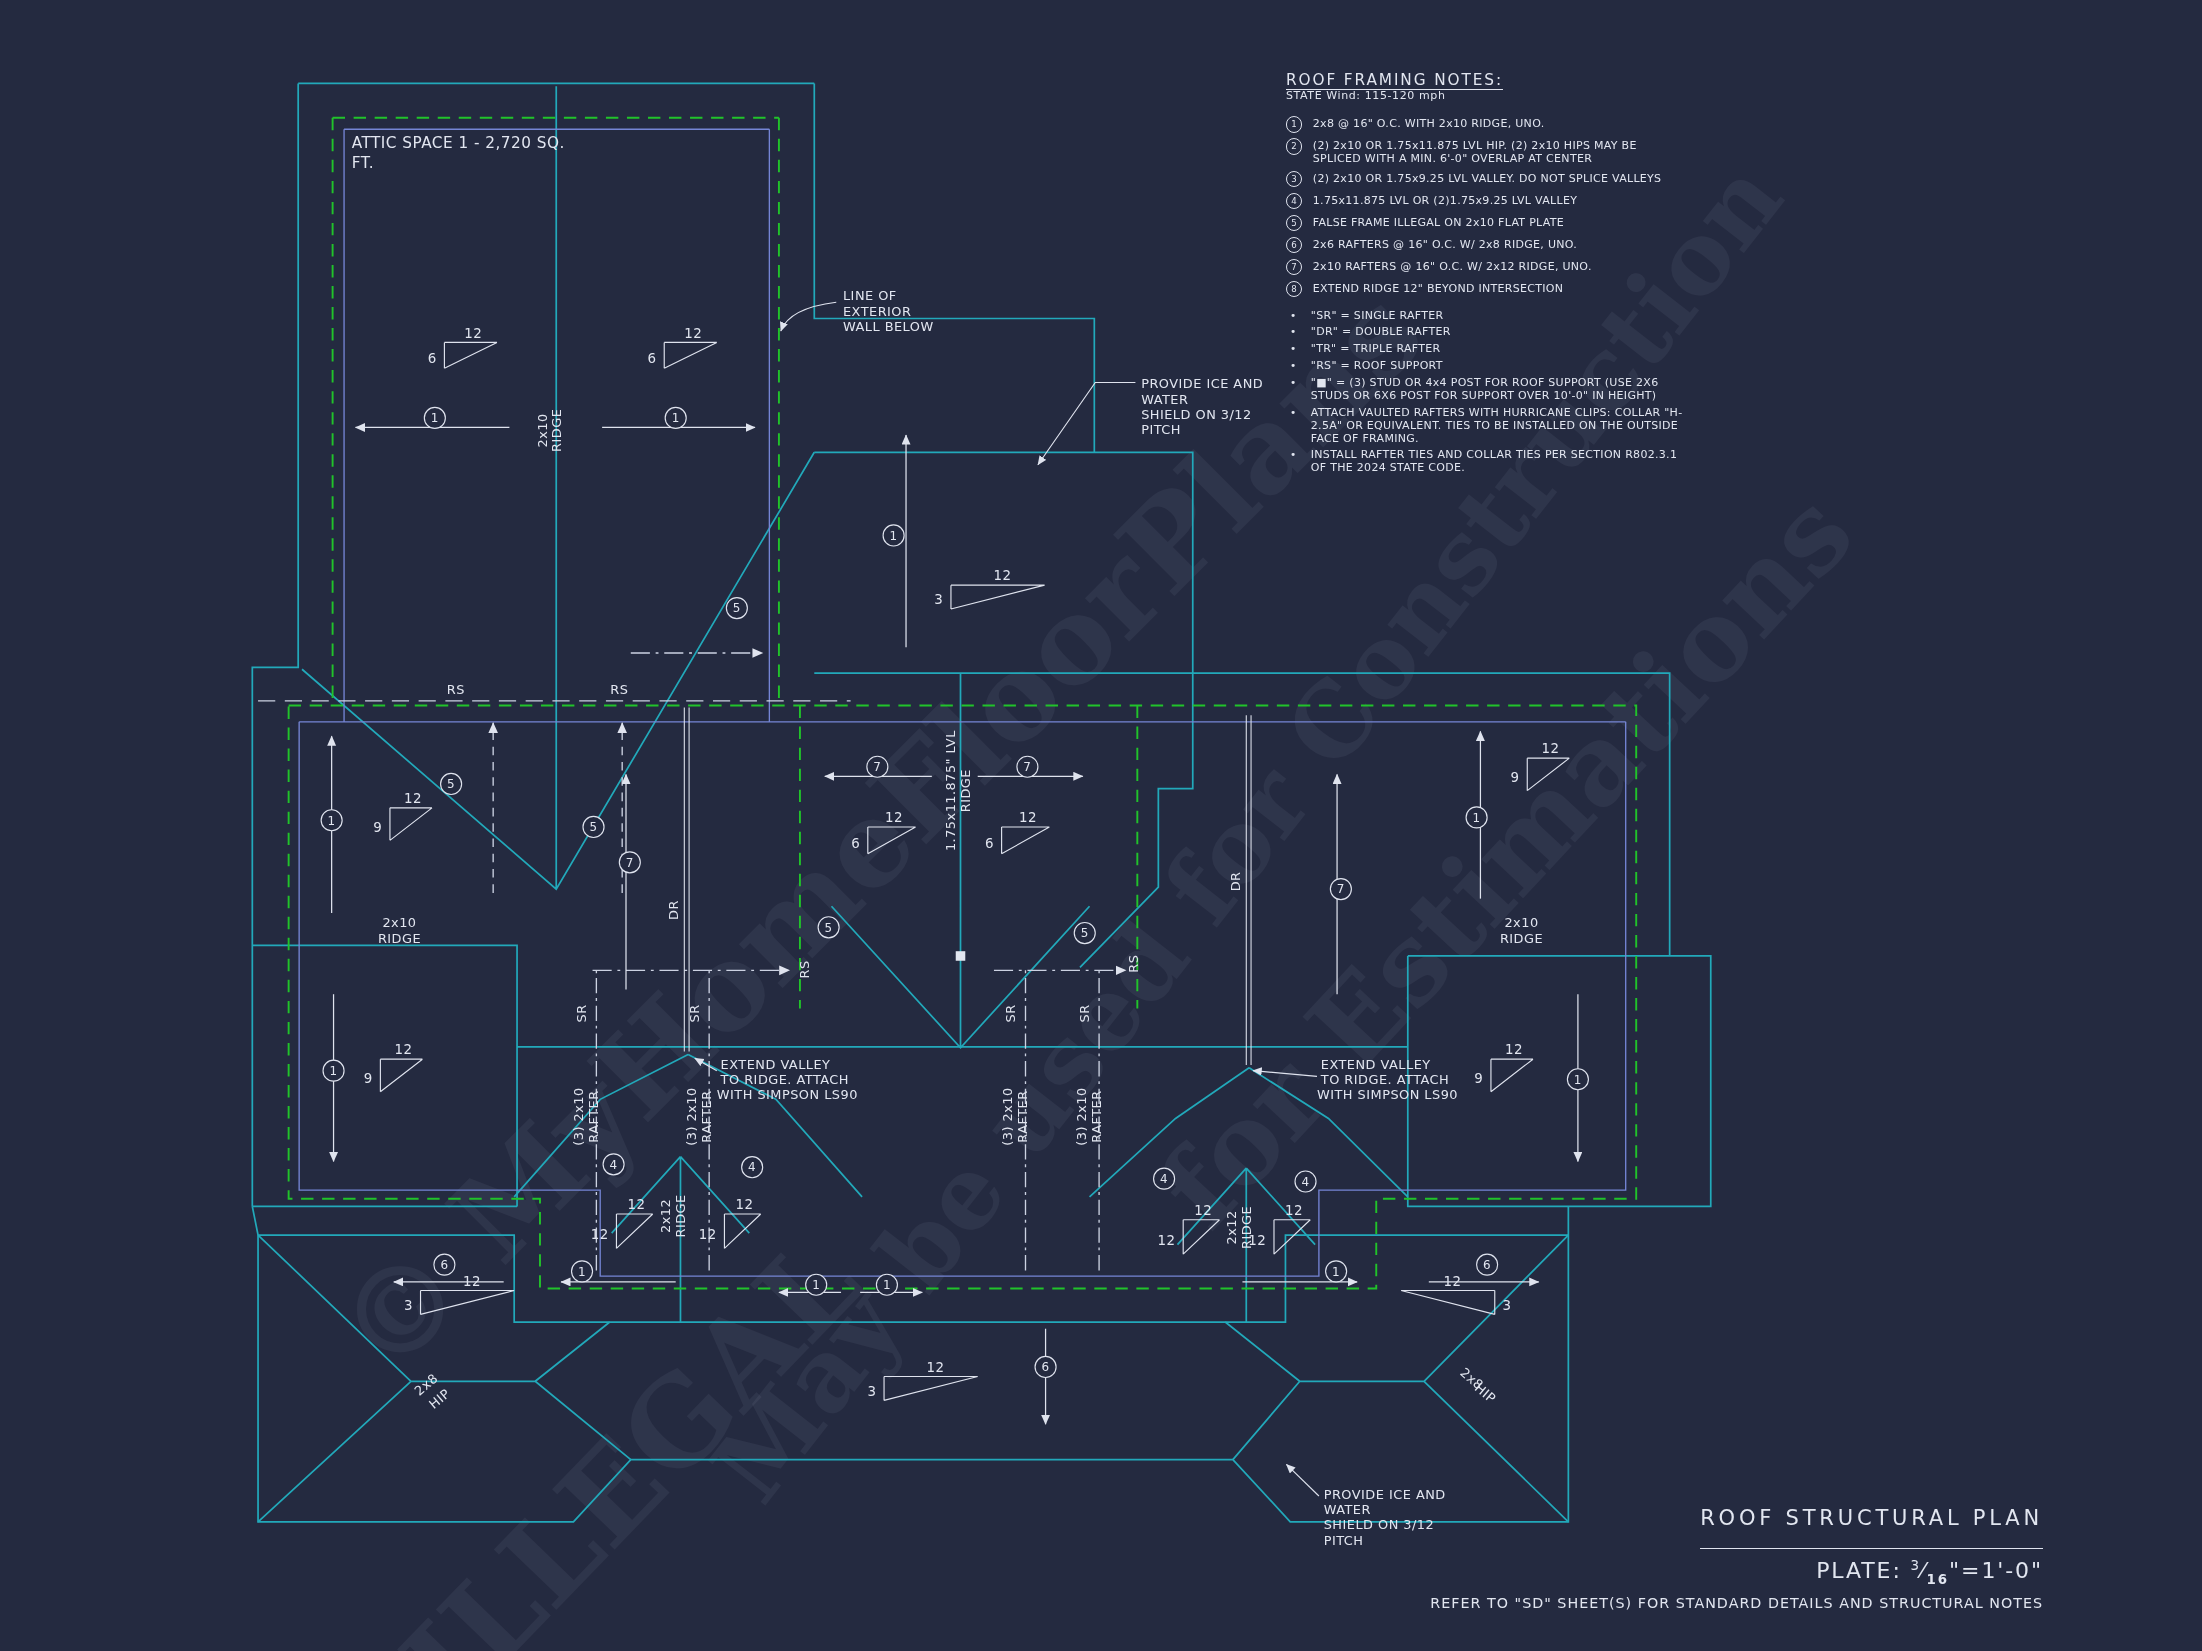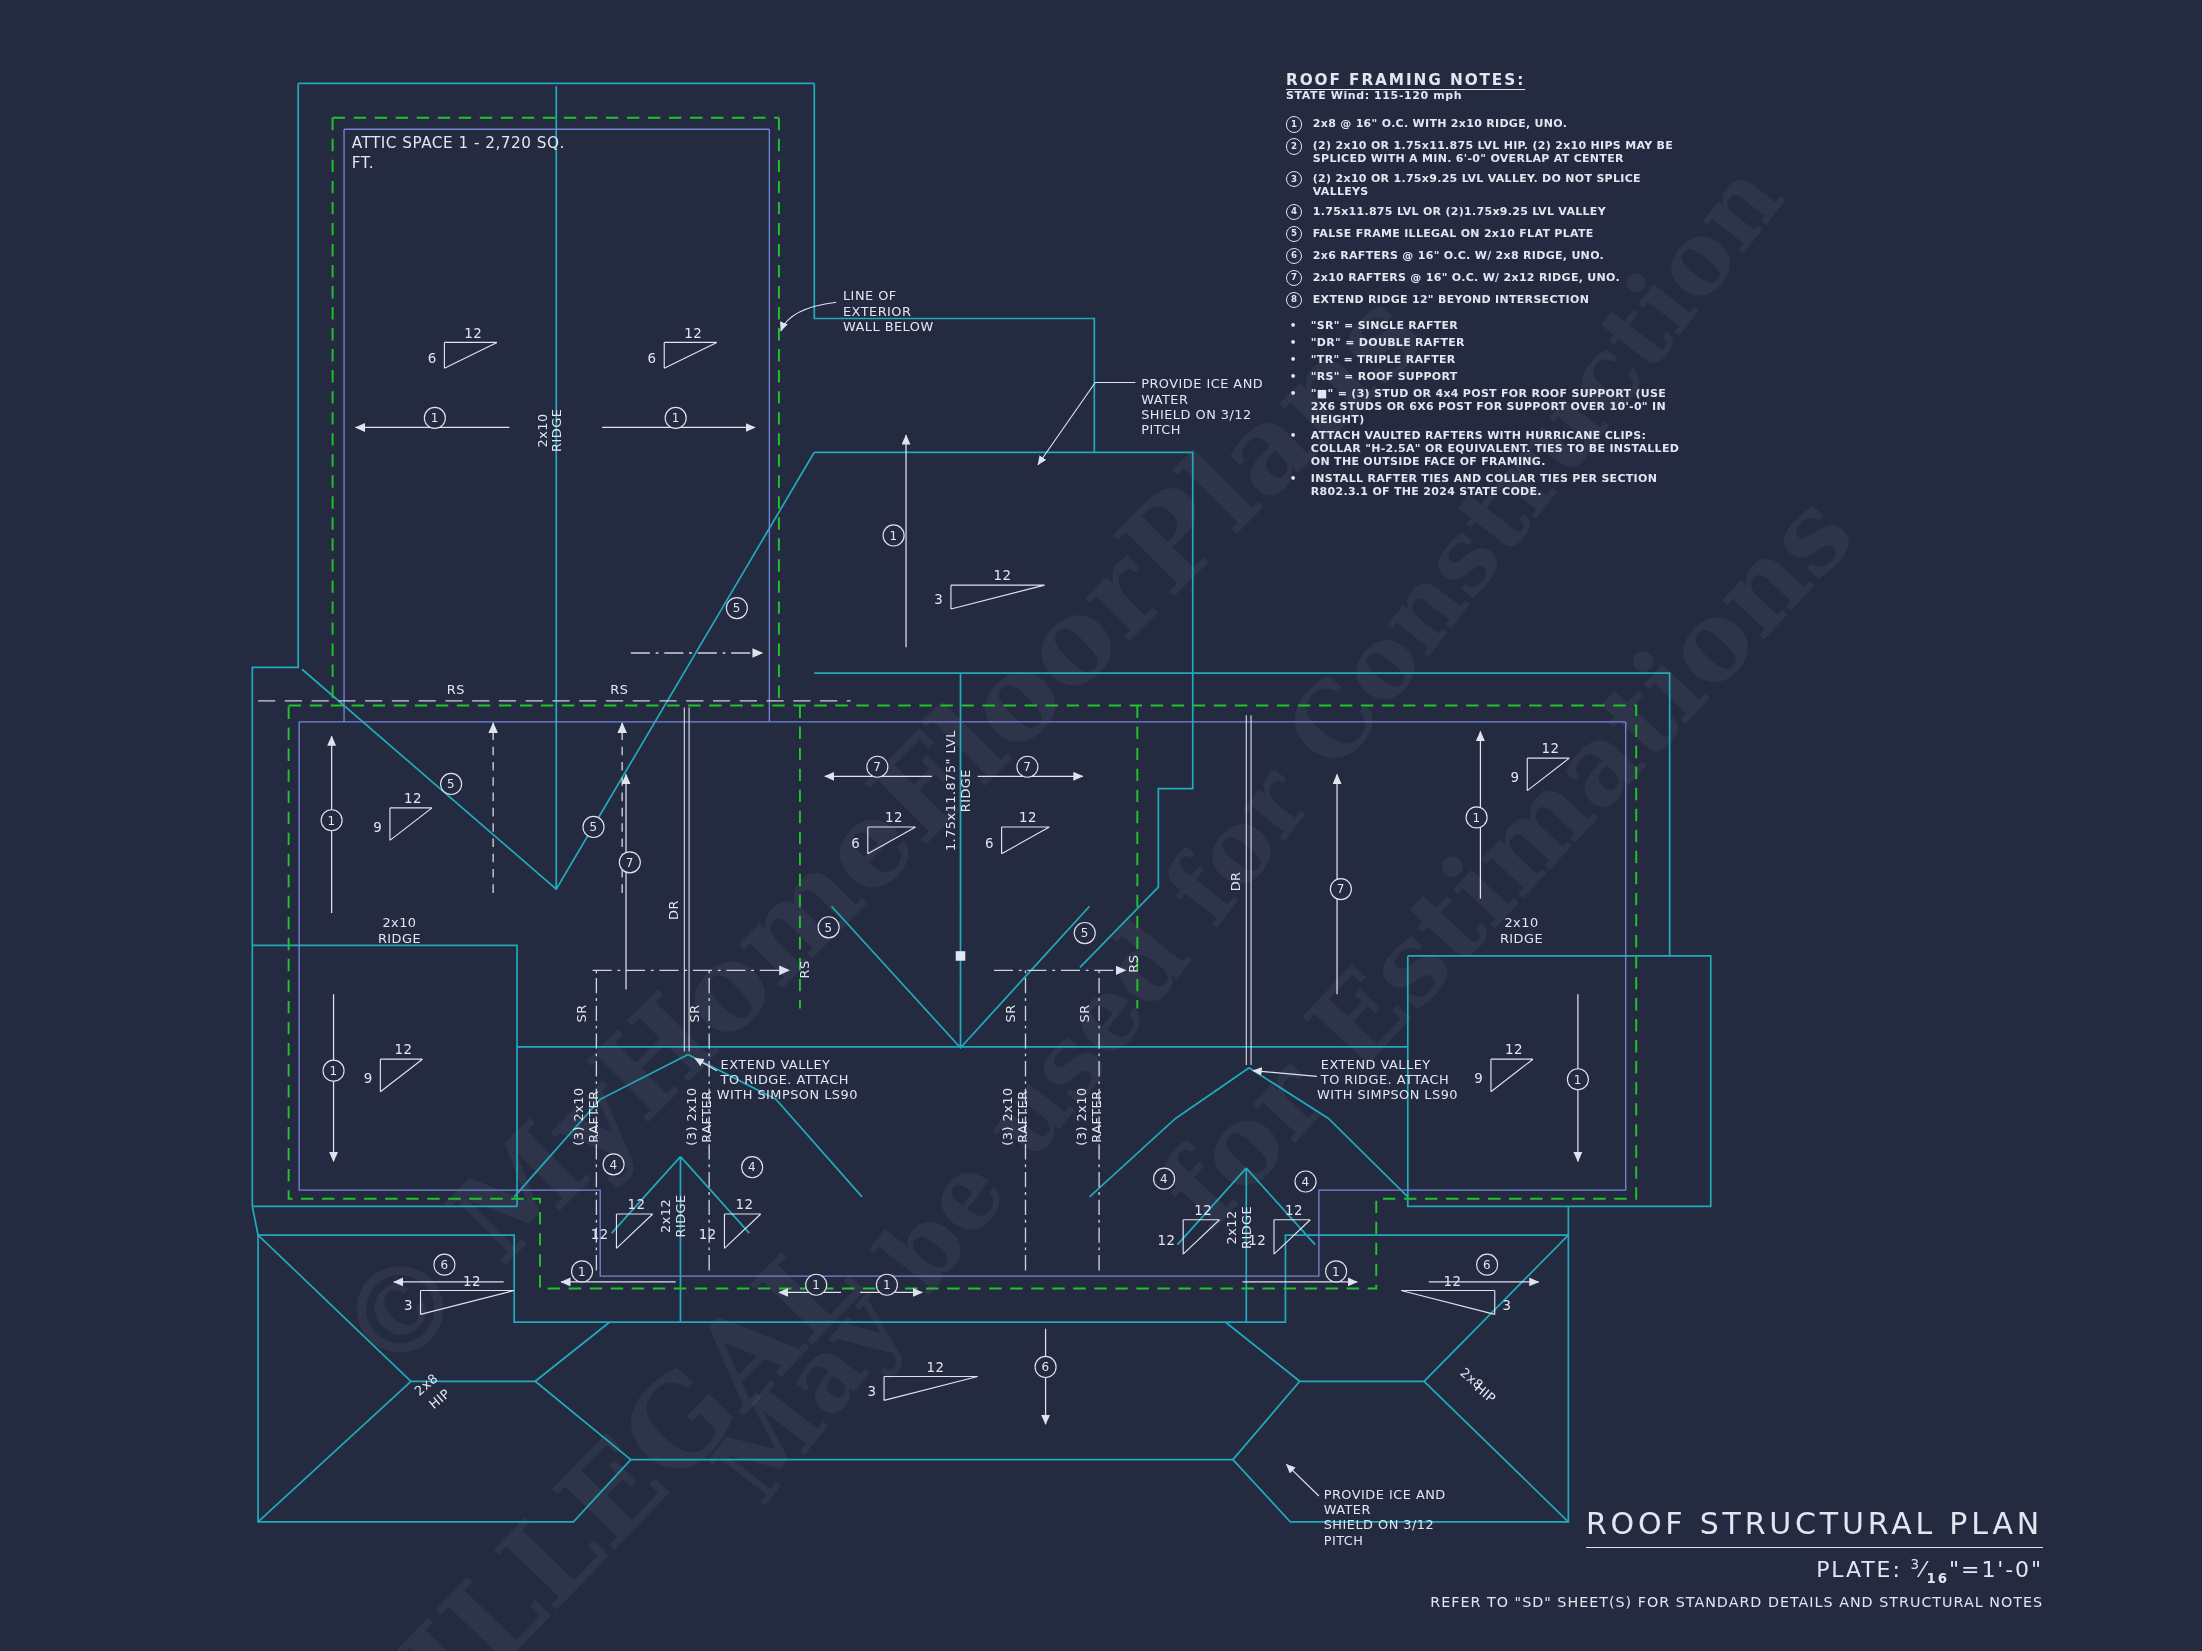--- a/index.html
+++ b/index.html
@@ -5,34 +5,34 @@
   html,body{margin:0;padding:0;background:#1b2033;}
   .sheet{position:relative;width:2202px;height:1652px;background:#242a40;overflow:hidden;
          font-family:"DejaVu Sans",sans-serif;color:#e2e6f0;}
   svg{position:absolute;inset:0;}
   svg text{font-family:"DejaVu Sans",sans-serif;fill:#e2e6f0;letter-spacing:.5px;}
   
   .wm{position:absolute;font-family:"DejaVu Serif",serif;font-weight:bold;color:#dfe7ff;
       opacity:.055;white-space:nowrap;transform:translate(-50%,-50%) rotate(var(--r));
       pointer-events:none;}
   
-  .notes{position:absolute;left:1286px;top:71px;width:401px;font-weight:bold;}
+  .notes{position:absolute;left:1286px;top:71px;width:401px;}
   .notes-title{font-size:15.3px;letter-spacing:1.9px;text-decoration:underline;text-underline-offset:3.8px;}
   .notes-sub{font-size:11px;letter-spacing:0.6px;margin-top:0;}
   .nlist{margin-top:15.3px;}
   .nrow{display:flex;gap:10.5px;margin-bottom:6.7px;font-size:11px;line-height:13px;letter-spacing:0.3px;}
   .ncirc{flex:0 0 auto;width:14.3px;height:14.3px;border:1.1px solid #dfe3ee;border-radius:50%;
          font-size:8.6px;display:flex;align-items:center;justify-content:center;margin-top:-1px;}
   .bdot{flex:0 0 14.3px;text-align:center;font-size:10.5px;}
   .blist{margin-top:11.5px;}
   .brow{display:flex;gap:10.5px;margin-bottom:3.8px;font-size:11px;line-height:13px;letter-spacing:0.3px;}
   
   .tblock{position:absolute;right:159px;top:1506px;width:1147px;text-align:right;}
-  .tb-title{display:inline-block;font-size:30px;letter-spacing:3.8px;border-bottom:1.9px solid #dfe3ee;
-            padding-bottom:6px;}
+  .tb-title{display:inline-block;font-size:21px;letter-spacing:3.8px;border-bottom:1.9px solid #dfe3ee;
+            padding-bottom:18px;}
   .tb-scale{font-size:22px;letter-spacing:1.9px;margin-top:8.6px;}
   .tb-scale sup{font-size:13.4px;}
   .tb-scale sub{font-size:13.4px;font-weight:bold;}
   .tb-refer{font-size:14.3px;letter-spacing:1px;margin-top:8.6px;}
 </style>
 </head>
 <body>
 
 <div class="sheet">
 

